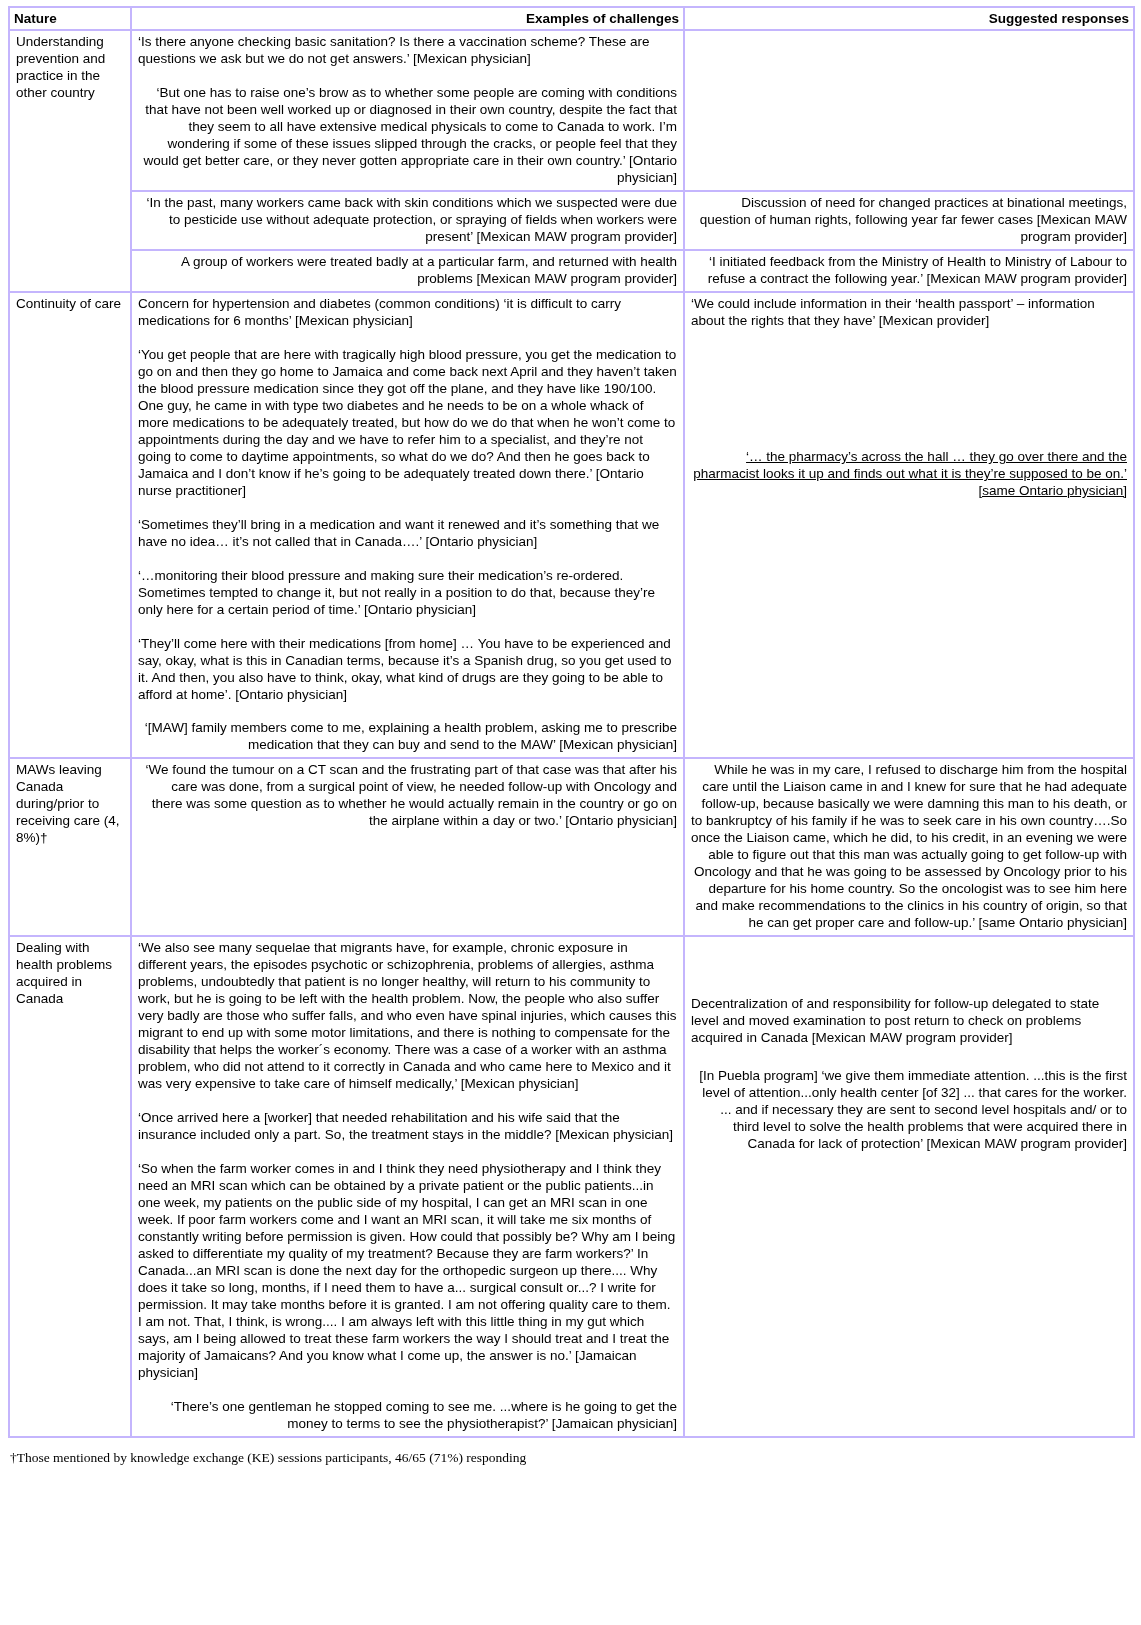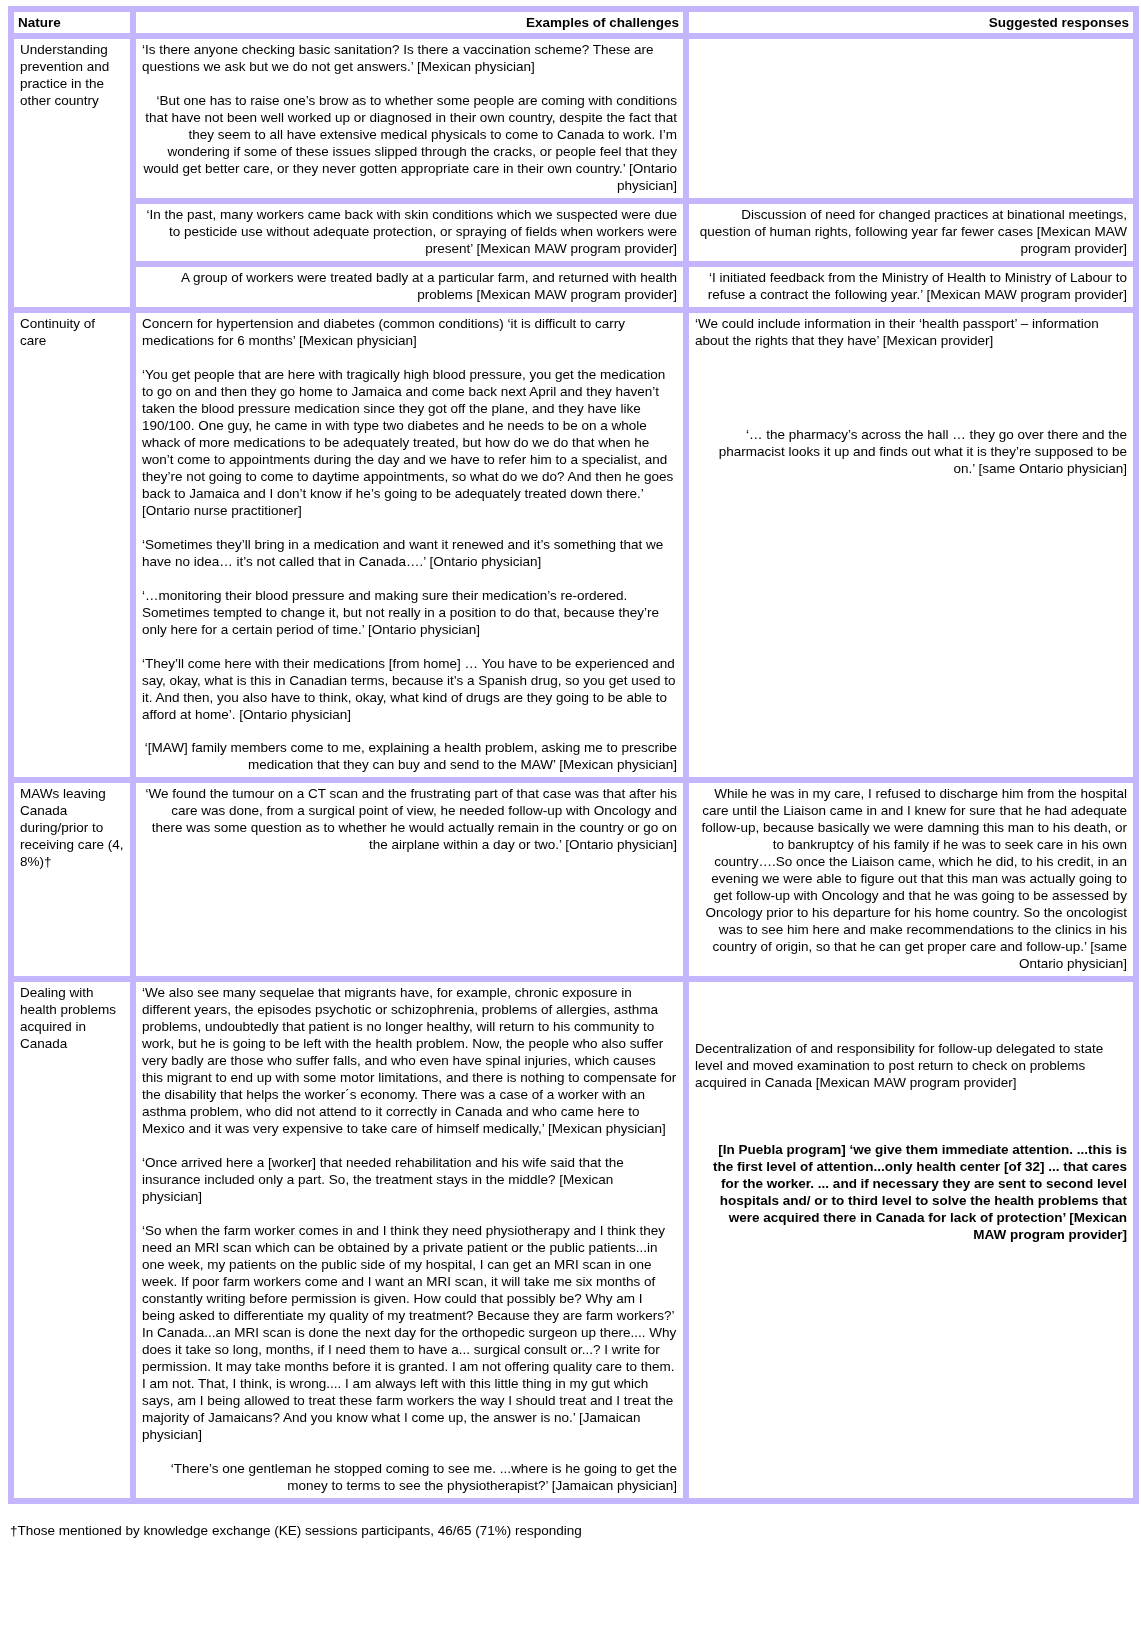--- a/index.html
+++ b/index.html
@@ -17,44 +17,45 @@
   table.main {
     border-collapse: collapse;
     table-layout: fixed;
     width: 1125px;
     border: 2px solid #000;
   }
   col.c-nature { width: 122px; }
   col.c-challenges { width: 553px; }
   col.c-responses { width: 450px; }
   th, td {
-    border: 6px solid #c4b5fd;
+    border: 2px solid #c4b5fd;
     vertical-align: top;
     padding: 2px 6px 4px 6px;
     font-size: 13.5px;
     line-height: 17px;
     overflow: hidden;
   }
   th {
     font-weight: bold;
     text-align: right;
     padding: 2px 4px;
   }
   th.nature-h { text-align: left; }
   td p { margin: 0 0 17px 0; }
   td p:last-child { margin-bottom: 0; text-align: right; }
   td p.tight { margin-bottom: 16px; }
-  td p.mt-lg { margin-top: 77px; }
+  td p.mt-lg { margin-top: 119px; text-decoration: underline; }
   td p.mt-md { margin-top: 56px; }
-  td p.mt-sm { margin-top: 50px; font-weight: bold; }
+  td p.mt-sm { margin-top: 21px; }
   .footnote {
     font-size: 13.5px;
     line-height: 17px;
-    margin-top: 18px;
+    margin-top: 11px;
     padding-left: 2px;
+    font-family: Liberation Serif, serif;
   }
 </style>
 </head>
 <body>
 
 <div class="page">
   <table class="main">
     <colgroup>
       <col class="c-nature">
       <col class="c-challenges">

